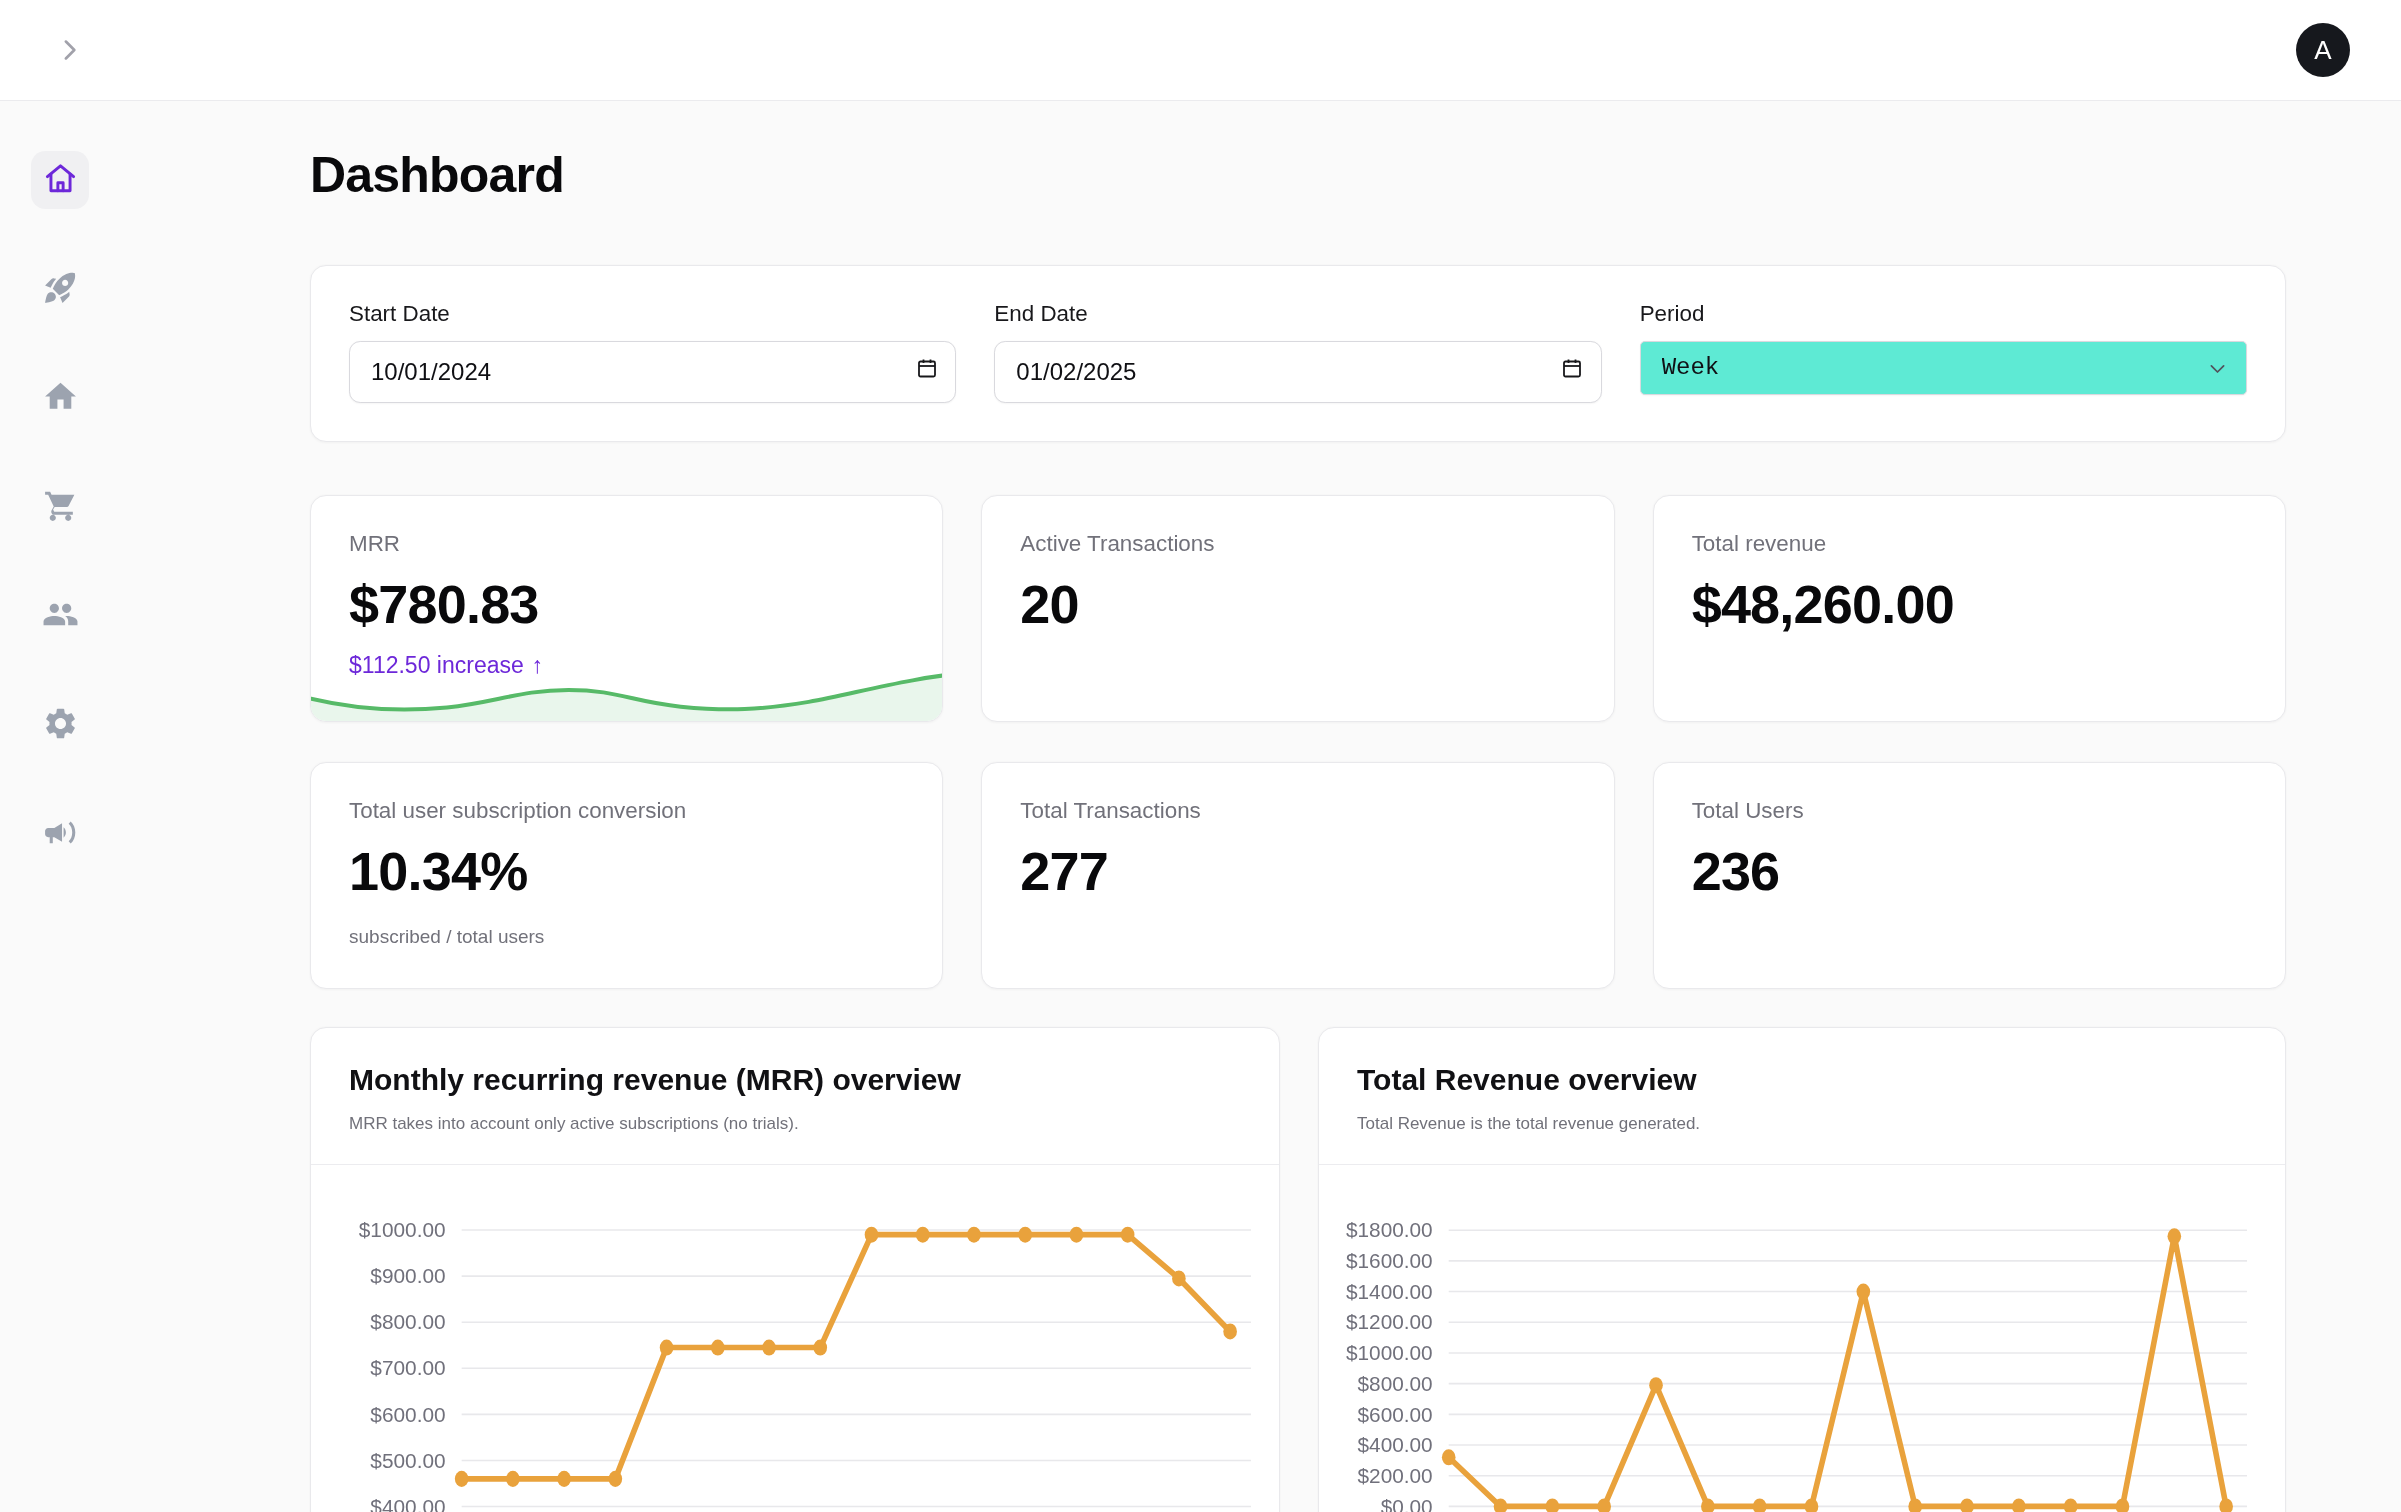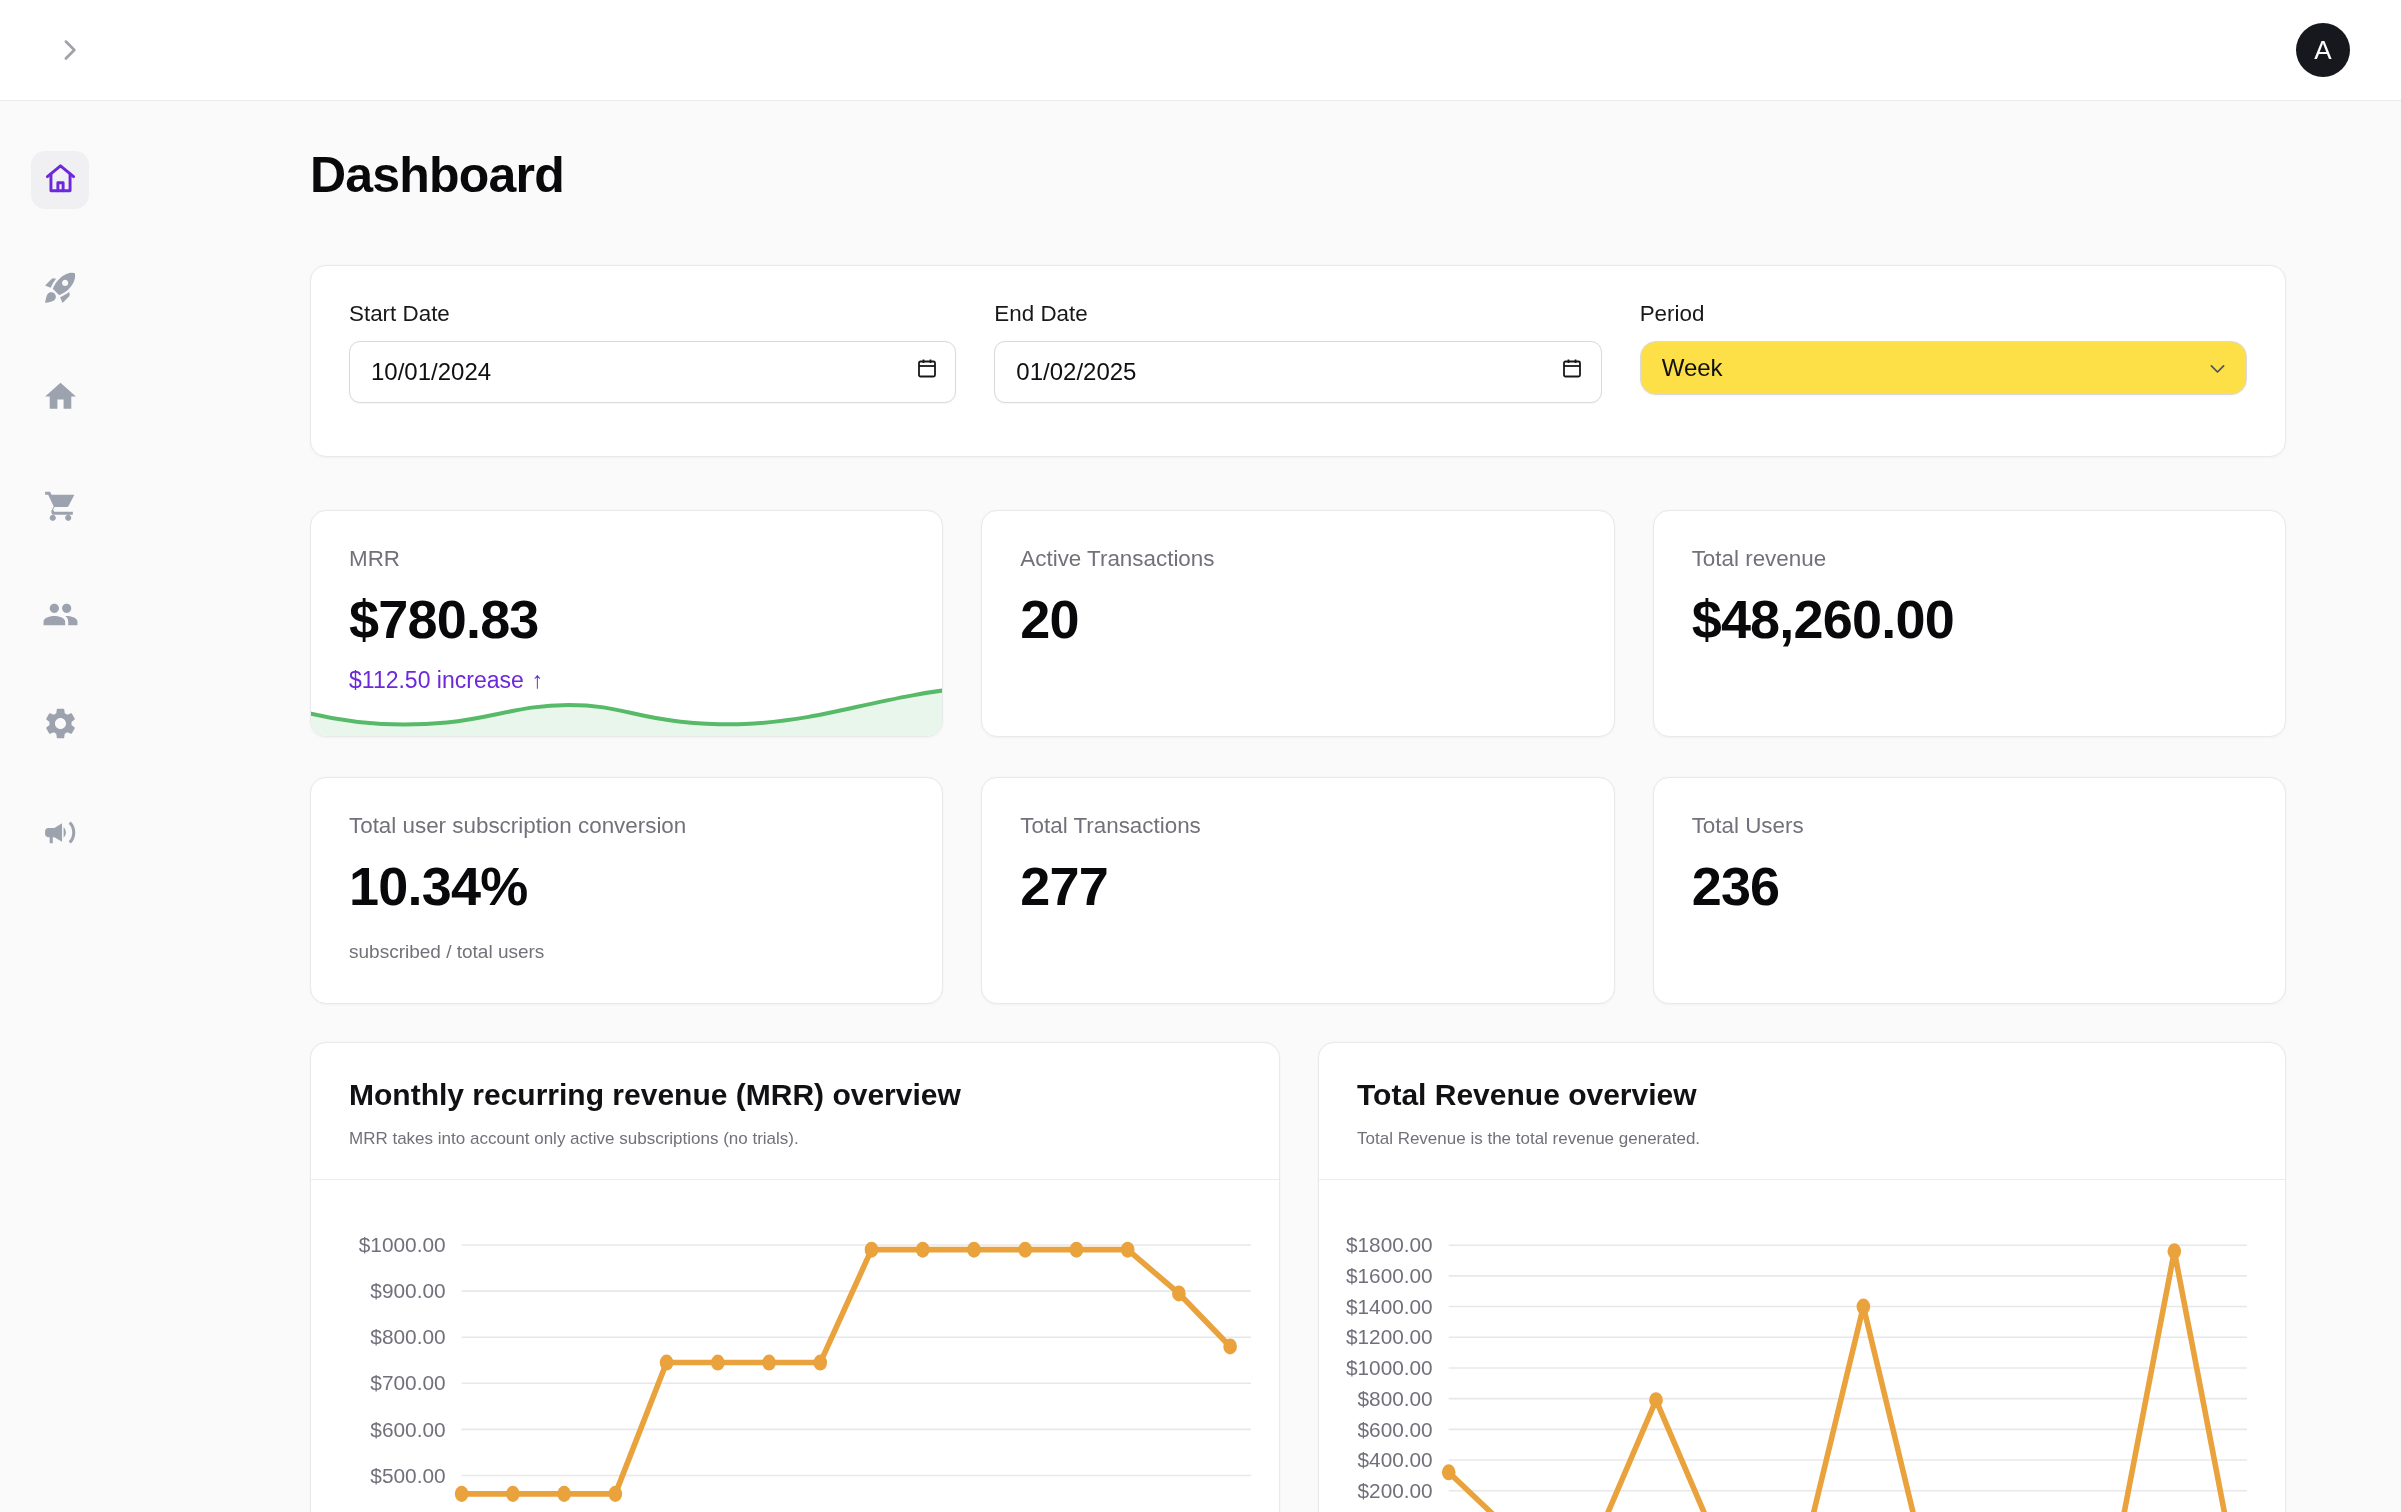--- a/index.html
+++ b/index.html
@@ -25,31 +25,31 @@
 
   
   .main { position:absolute; top:101px; left:132px; width:2281px; height:1411px;
           padding:46px 127px 0 178px; }
   h1.page-title { font-size:50px; font-weight:800; letter-spacing:-0.8px; line-height:1.15; color:#09090b; }
 
   .card { background:#ffffff; border:1.6px solid #e9e9ec; border-radius:16px;
           box-shadow:0 0.8px 2.4px rgba(0,0,0,0.04); }
 
   
-  .filter-card { margin-top:60px; padding:35px 38px 61px; display:grid;
+  .filter-card { margin-top:60px; padding:35px 38px 46px; display:grid;
                  grid-template-columns:1fr 1fr 1fr; column-gap:38px; }
   .field-label { font-size:22.4px; font-weight:500; color:#18181b; margin-bottom:14.4px; }
   .input-wrap { position:relative; height:54px; }
   .input-wrap input { width:100%; height:62px; border:1.6px solid #d9d9de; border-radius:11.2px;
                       background:#fff; font-family:"Liberation Sans",sans-serif; font-size:24px;
                       color:#101014; padding:0 56px 0 21px; box-shadow:0 0.8px 1.6px rgba(0,0,0,0.04); }
   .input-icon { position:absolute; right:17.6px; top:15px; width:24px; height:24px; pointer-events:none; }
   .select-wrap { position:relative; height:54px; }
-  .select-wrap select { width:100%; height:54px; border:1.6px solid #d9d9de; border-radius:16px;
-                        background:#fde047; font-family:Liberation Sans, sans-serif; font-size:24px;
+  .select-wrap select { width:100%; height:54px; border:1.6px solid #d9d9de; border-radius:5px;
+                        background:#5eead4; font-family:Liberation Mono, monospace; font-size:24px;
                         color:#101014; padding:0 56px 0 21px; appearance:none; -webkit-appearance:none;
                         box-shadow:0 0.8px 1.6px rgba(0,0,0,0.04); cursor:pointer; }
   .select-chevron { position:absolute; right:19px; top:17.6px; width:21px; height:21px; pointer-events:none; }
 
   
   .stats-grid { margin-top:53px; display:grid; grid-template-columns:1fr 1fr 1fr; gap:40px 38px; }
   .stat-card { height:227px; padding:35px 38px; position:relative; overflow:hidden; }
   .stat-label { font-size:22.4px; color:#71717a; }
   .stat-value { font-size:54px; font-weight:700; letter-spacing:-0.8px; color:#09090b; margin-top:16px; }
   .stat-delta { font-size:23px; color:#6d28d9; margin-top:17.6px; display:flex; align-items:center; gap:8px; }

